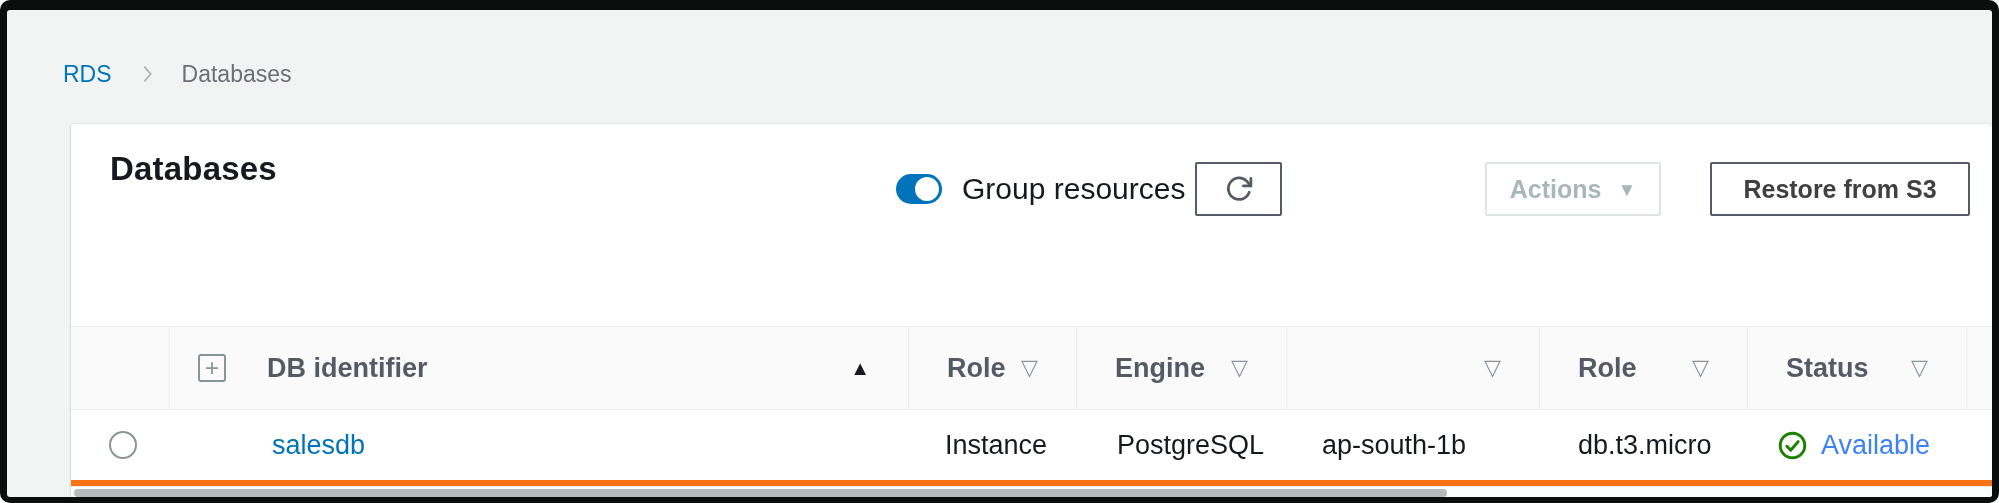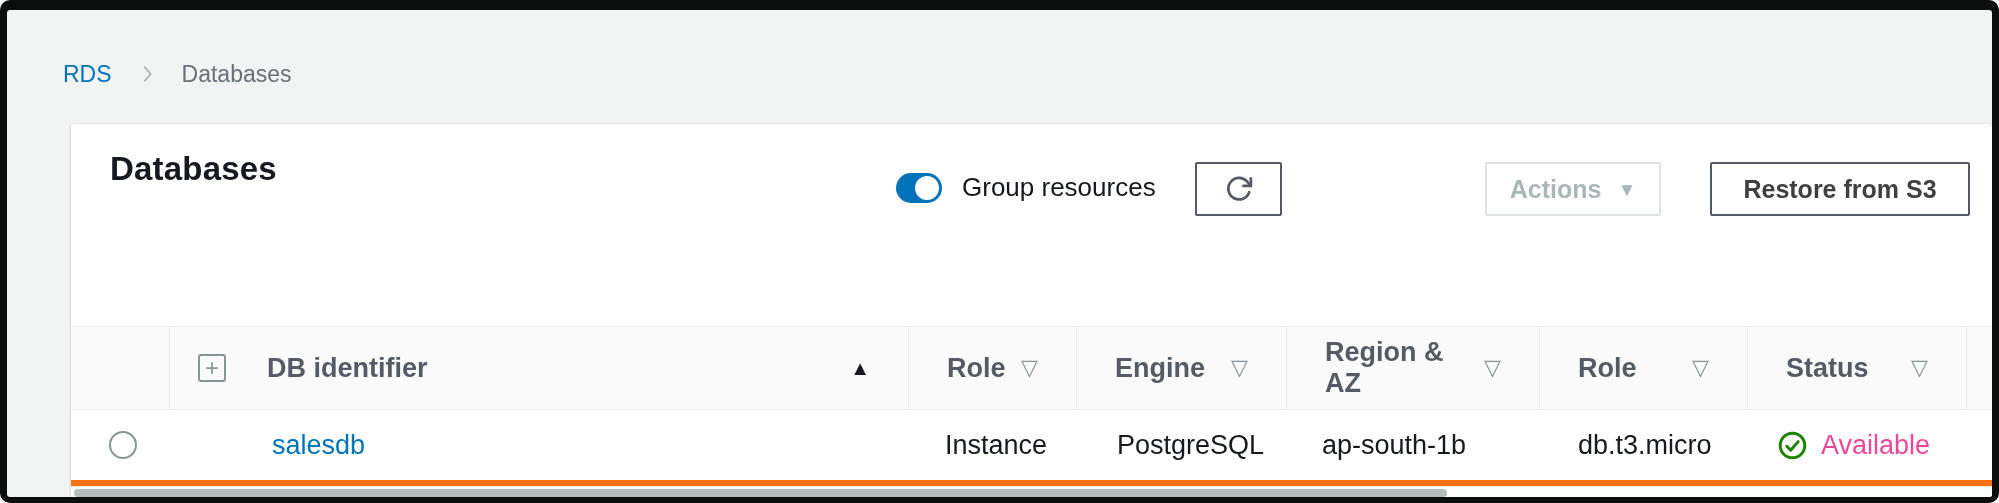--- a/index.html
+++ b/index.html
@@ -25,21 +25,21 @@
 
   .card-title { position:absolute; left:39px; top:26px; font-size:33px; font-weight:700;
                 color:#16191f; letter-spacing:.2px; }
 
   
   .toggle-wrap { position:absolute; left:825px; top:48px; display:flex; align-items:center;
                  gap:20px; cursor:pointer; }
   .toggle { position:relative; width:46px; height:30px; border-radius:15px; background:#0073bb; }
   .toggle-knob { position:absolute; top:3px; right:3px; width:24px; height:24px;
                  border-radius:50%; background:#ffffff; }
-  .toggle-label { font-size:26px; color:#16191f; }
+  .toggle-label { font-size:30px; color:#16191f; }
 
   
   .btn { position:absolute; top:38px; height:54px; background:#ffffff; border-radius:2px;
          font-family:inherit; font-size:25px; font-weight:700; display:flex;
          align-items:center; justify-content:center; cursor:pointer; }
   .btn-refresh { left:1124px; width:87px;  border:2px solid #545b64; }
   .btn-refresh svg { width:30px; height:30px; }
   .btn-modify  { left:1230px; width:160px; border:2px solid #dfe3e3; color:#aab7b8; cursor:default; }
   .btn-actions { left:1414px; width:176px; border:2px solid #dfe3e3; color:#aab7b8; gap:16px; cursor:default; }
   .btn-actions .caret { font-size:19px; line-height:1; }
@@ -74,21 +74,21 @@
   .td { display:flex; align-items:center; padding-left:38px; font-size:27px; color:#16191f; }
   .td.sel { padding-left:38px; }
   .radio { width:28px; height:28px; border:2px solid #879596; border-radius:50%;
            background:#ffffff; cursor:pointer; }
   .td.dbid { padding-left:102px; }
   .db-link { color:#0073bb; font-weight:500; text-decoration:none; cursor:pointer; }
   .td.role { padding-left:36px; }
   .td.engine { padding-left:40px; }
   .td.region { padding-left:35px; }
   .td.size { padding-left:38px; }
-  .td.status { padding-left:29px; gap:13px; color:#ec4899; font-weight:500; }
+  .td.status { padding-left:29px; gap:13px; color:#3b82f6; font-weight:500; }
   .td.status svg { width:31px; height:31px; }
 
   
   .hscroll { position:absolute; left:0; right:0; bottom:0; height:11px; background:#fbfcfc;
              border-top:1px solid #eaeded; }
   .hscroll-thumb { position:absolute; left:3px; top:2px; width:1373px; height:8px;
                    border-radius:4px; background:#b4bcbc; cursor:grab; }
 </style>
 </head>
 <body>
@@ -142,21 +142,20 @@
           </div>
           <div class="th">
             <span>Role</span>
             <span class="filter-icon">▽</span>
           </div>
           <div class="th">
             <span>Engine</span>
             <span class="filter-icon">▽</span>
           </div>
           <div class="th">
-            <span>Region &amp; AZ</span>
             <span class="filter-icon">▽</span>
           </div>
           <div class="th">
             <span>Role</span>
             <span class="filter-icon">▽</span>
           </div>
           <div class="th">
             <span>Status</span>
             <span class="filter-icon">▽</span>
           </div>

